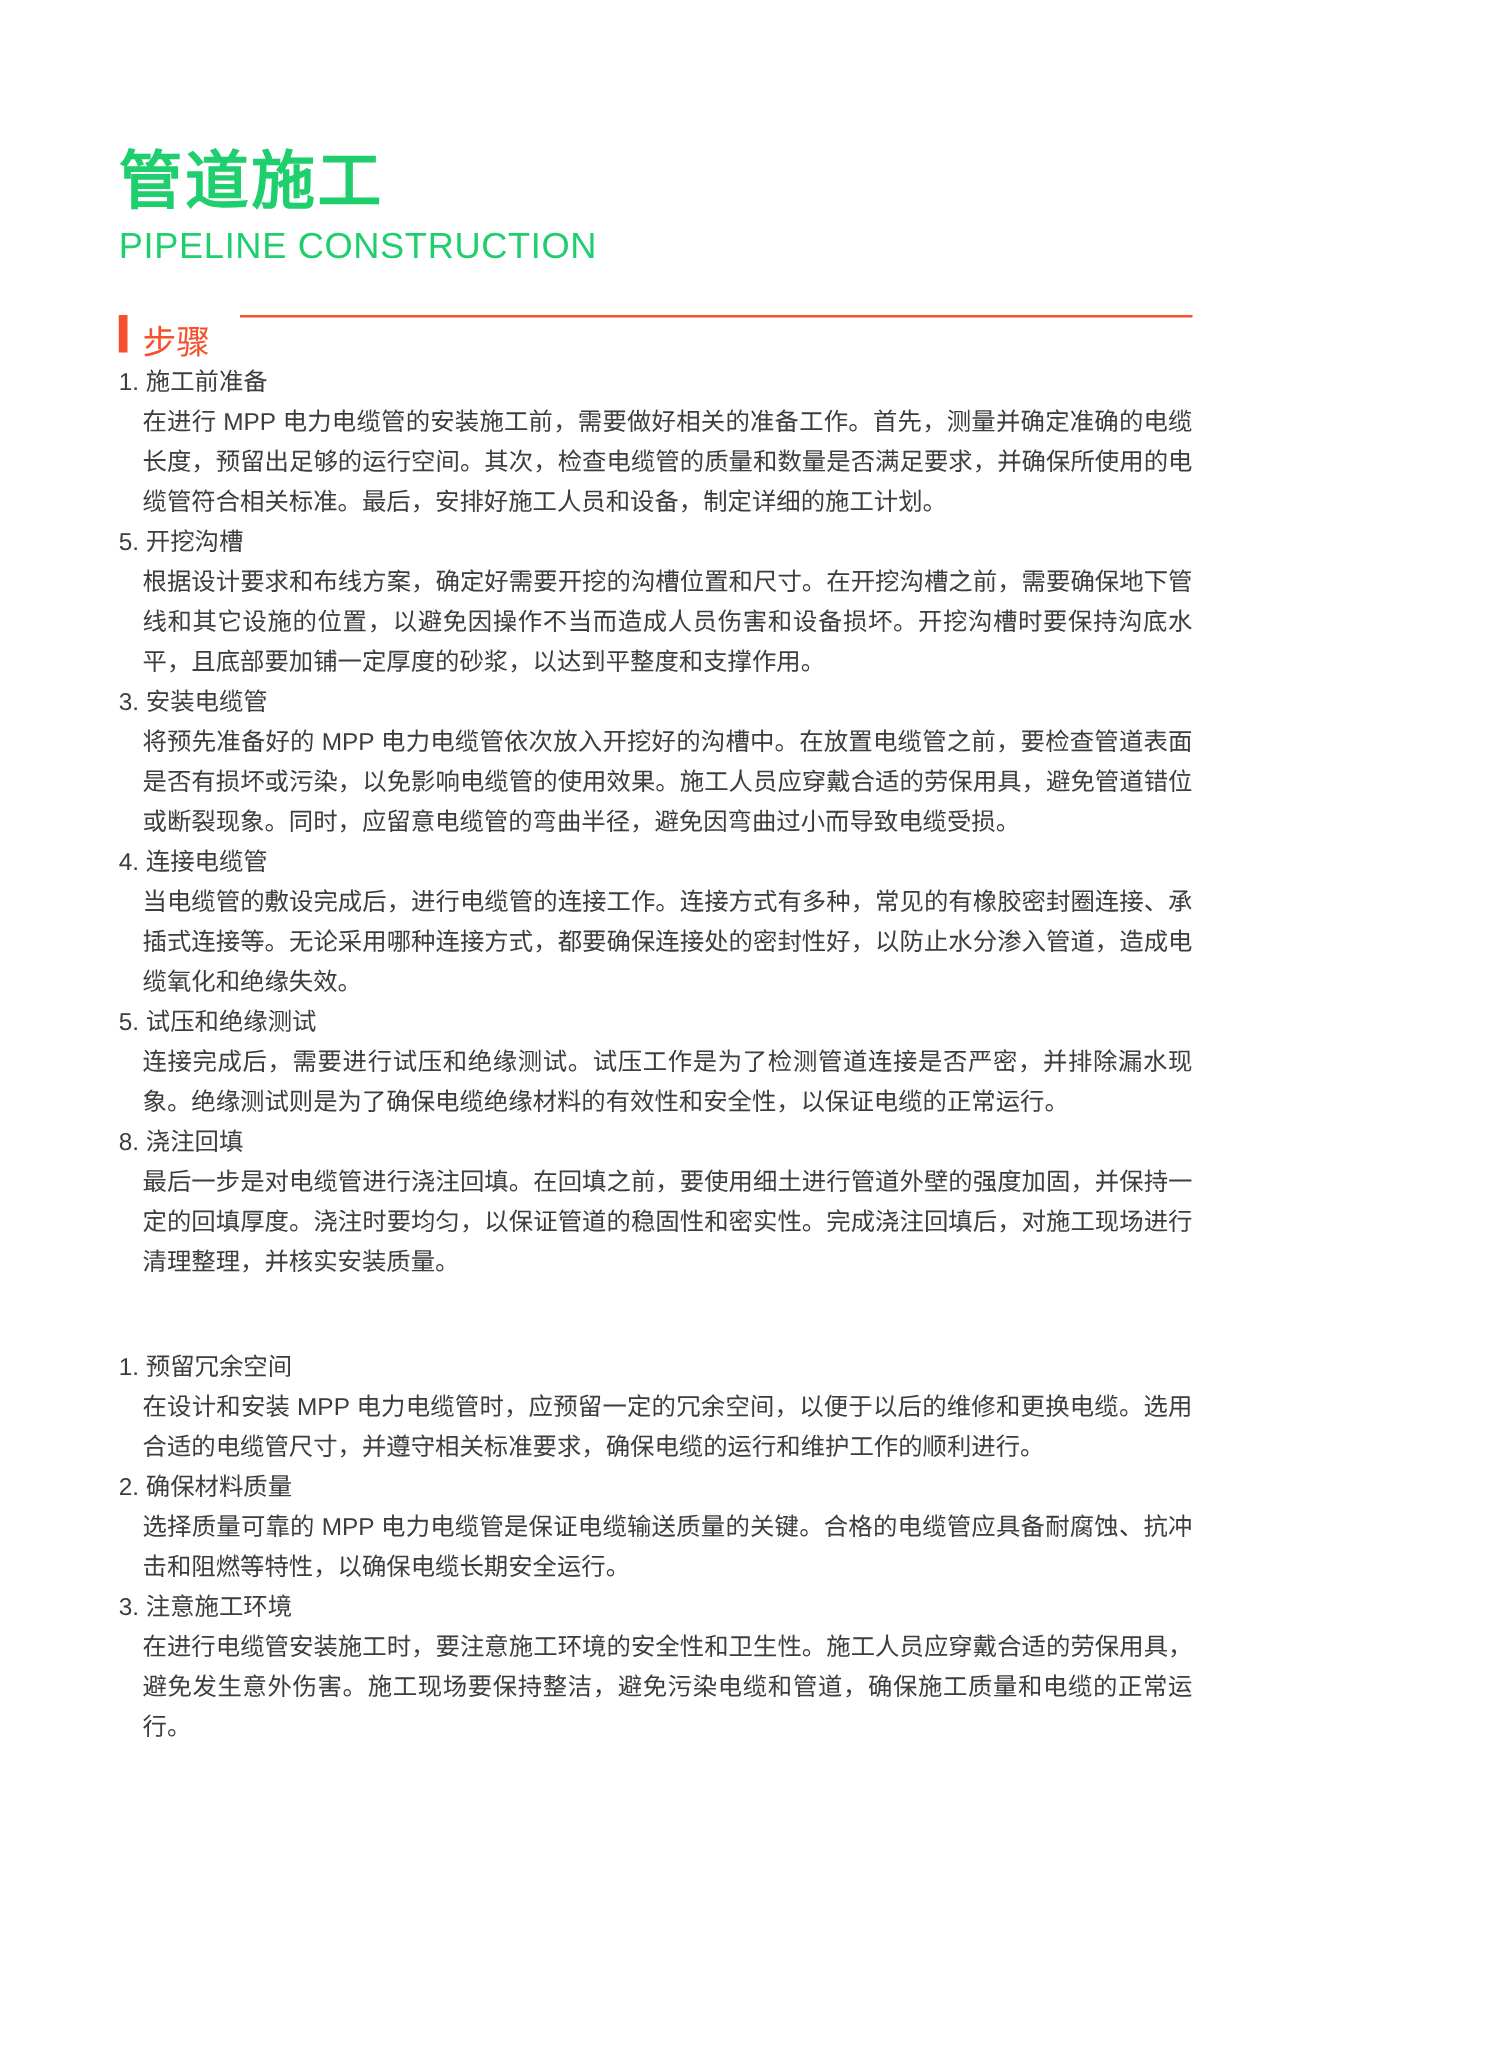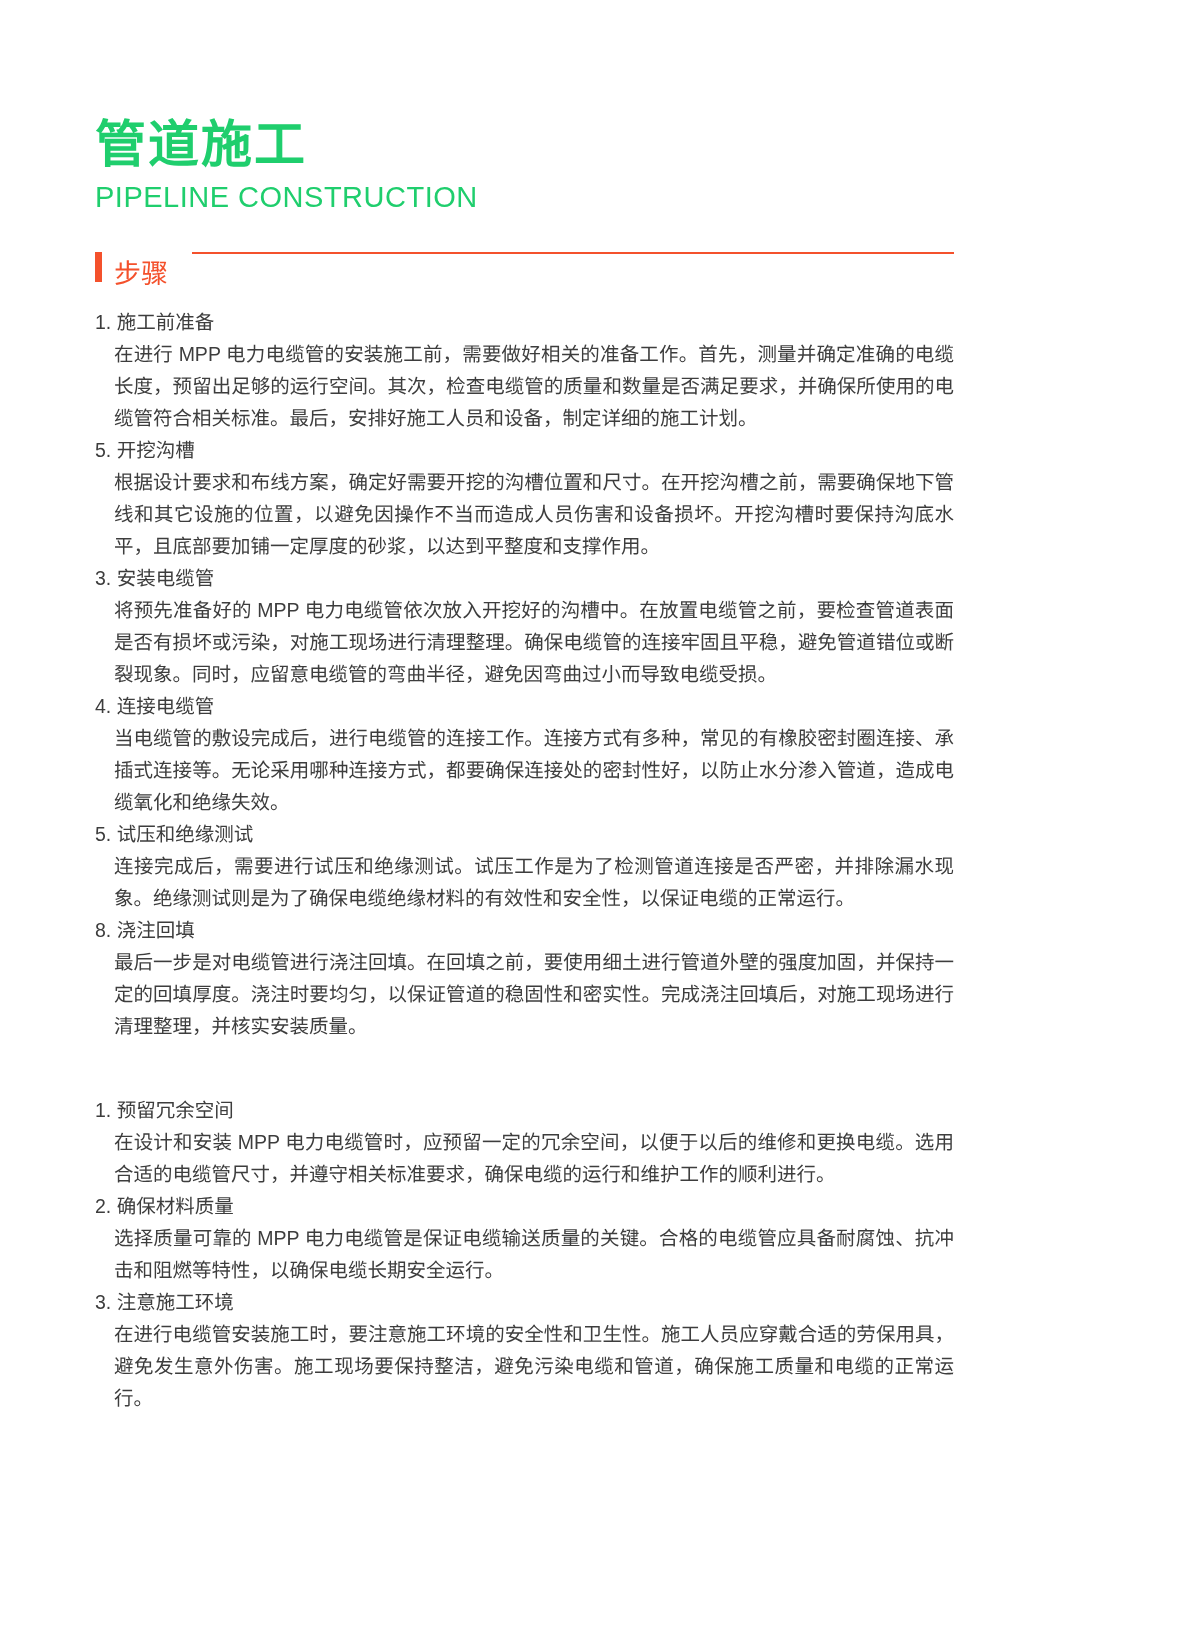--- a/index.html
+++ b/index.html
@@ -47,21 +47,21 @@
     white-space: nowrap;
   }
   .section-header .rule {
     flex: 1 1 auto;
     height: 2px;
     background: var(--orange, #f4512c);
     margin-left: 24px;
   }
   .section-precautions { margin-top: 52px; }
   .items {
-    margin-top: 20px;
+    margin-top: 4px;
     font-size: 19.5px;
     line-height: 32px;
   }
   .item-title { white-space: nowrap; }
   .item-body {
     margin-left: 19px;
     text-align: justify;
   }
   .page-number {
     position: absolute;
@@ -91,21 +91,21 @@
       <div class="item">
         <div class="item-title">1. 施工前准备</div>
         <div class="item-body">在进行 MPP 电力电缆管的安装施工前，需要做好相关的准备工作。首先，测量并确定准确的电缆长度，预留出足够的运行空间。其次，检查电缆管的质量和数量是否满足要求，并确保所使用的电缆管符合相关标准。最后，安排好施工人员和设备，制定详细的施工计划。</div>
       </div>
       <div class="item">
         <div class="item-title">5. 开挖沟槽</div>
         <div class="item-body">根据设计要求和布线方案，确定好需要开挖的沟槽位置和尺寸。在开挖沟槽之前，需要确保地下管线和其它设施的位置，以避免因操作不当而造成人员伤害和设备损坏。开挖沟槽时要保持沟底水平，且底部要加铺一定厚度的砂浆，以达到平整度和支撑作用。</div>
       </div>
       <div class="item">
         <div class="item-title">3. 安装电缆管</div>
-        <div class="item-body">将预先准备好的 MPP 电力电缆管依次放入开挖好的沟槽中。在放置电缆管之前，要检查管道表面是否有损坏或污染，对施工现场进行清理整理。确保电缆管的连接牢固且平稳，避免管道错位或断裂现象。同时，应留意电缆管的弯曲半径，避免因弯曲过小而导致电缆受损。</div>
+        <div class="item-body">将预先准备好的 MPP 电力电缆管依次放入开挖好的沟槽中。在放置电缆管之前，要检查管道表面是否有损坏或污染，以免影响电缆管的使用效果。施工人员应穿戴合适的劳保用具，避免管道错位或断裂现象。同时，应留意电缆管的弯曲半径，避免因弯曲过小而导致电缆受损。</div>
       </div>
       <div class="item">
         <div class="item-title">4. 连接电缆管</div>
         <div class="item-body">当电缆管的敷设完成后，进行电缆管的连接工作。连接方式有多种，常见的有橡胶密封圈连接、承插式连接等。无论采用哪种连接方式，都要确保连接处的密封性好，以防止水分渗入管道，造成电缆氧化和绝缘失效。</div>
       </div>
       <div class="item">
         <div class="item-title">5. 试压和绝缘测试</div>
         <div class="item-body">连接完成后，需要进行试压和绝缘测试。试压工作是为了检测管道连接是否严密，并排除漏水现象。绝缘测试则是为了确保电缆绝缘材料的有效性和安全性，以保证电缆的正常运行。</div>
       </div>
       <div class="item">

